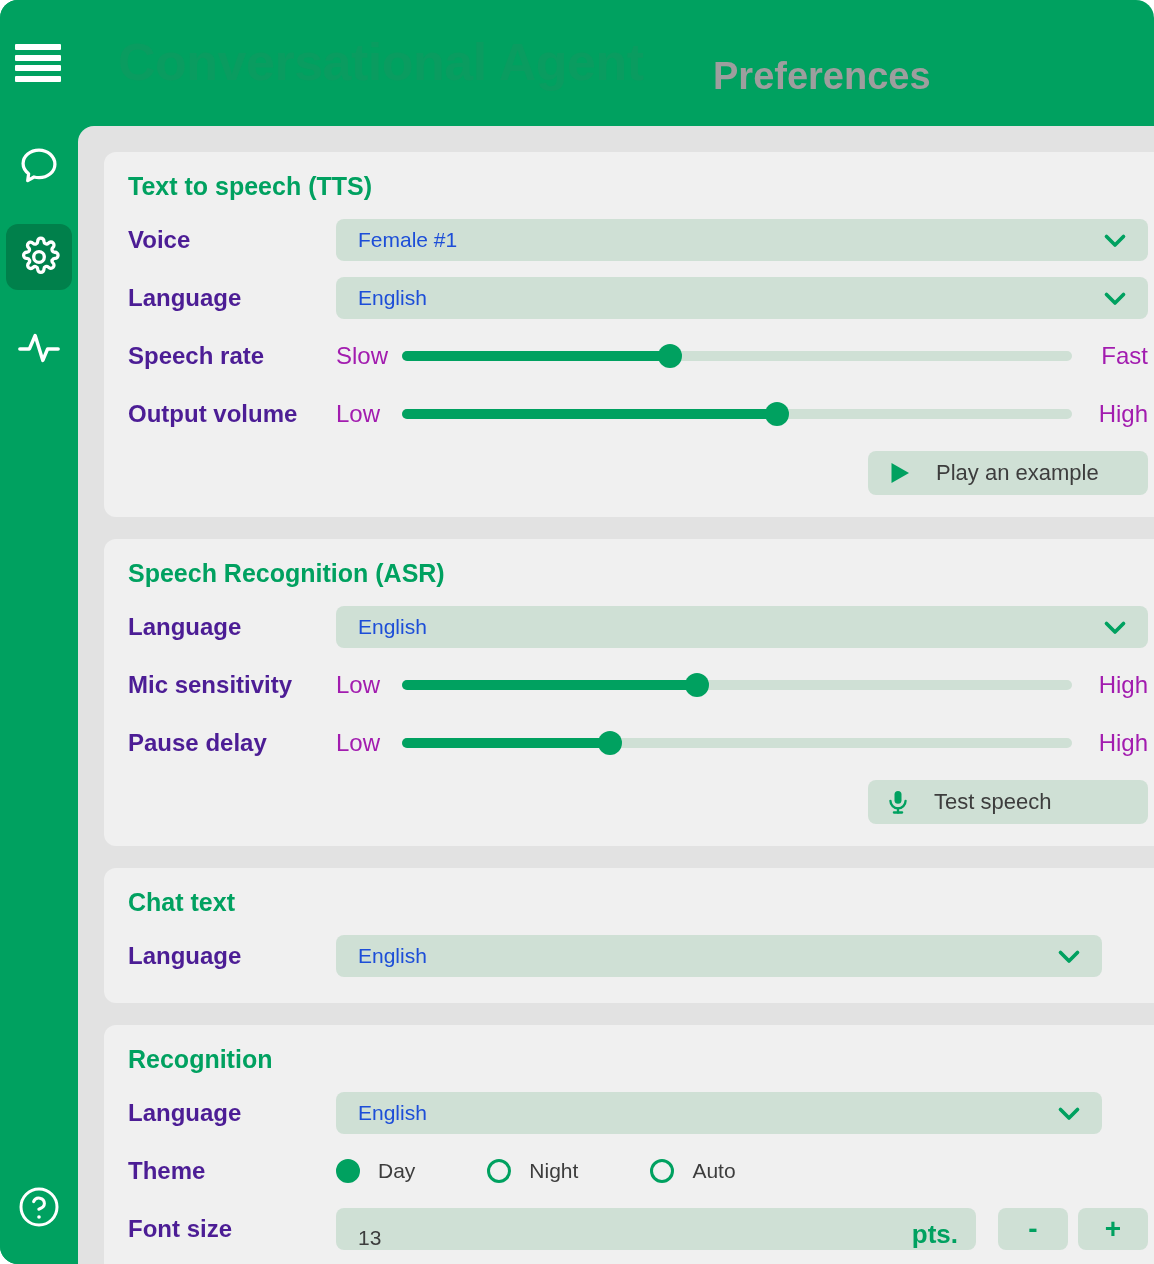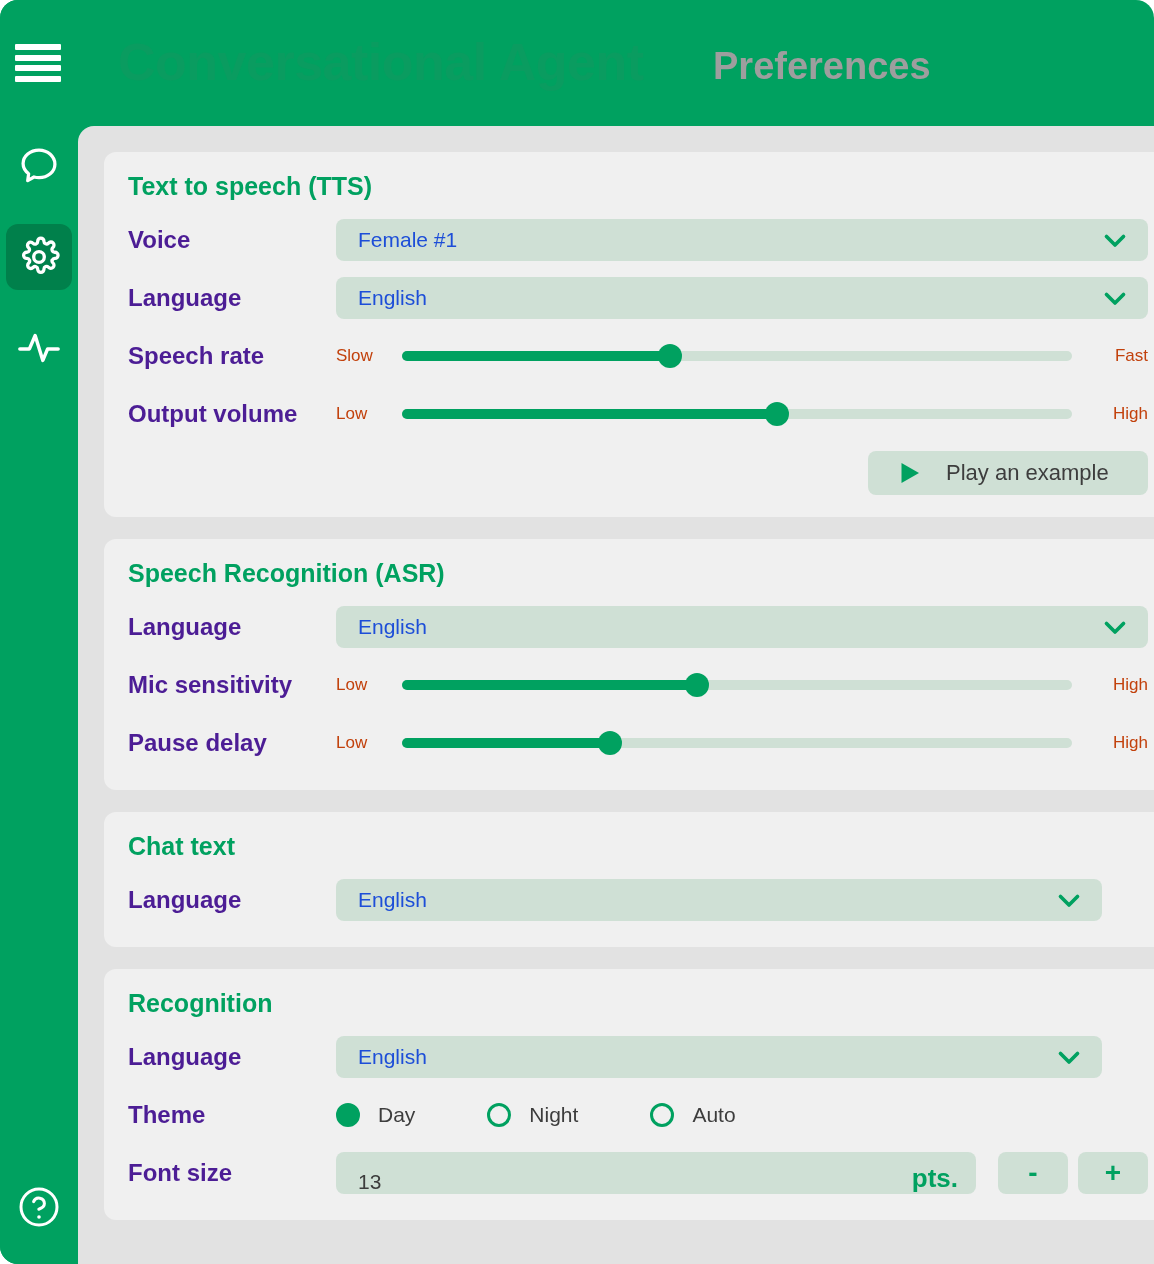--- a/index.html
+++ b/index.html
@@ -68,21 +68,21 @@
     position: absolute;
     left: 40px; top: 32px;
     font-size: 52px;
     font-weight: bold;
     color: #0a9c60;
     letter-spacing: -0.5px;
     white-space: nowrap;
   }
   #page-title {
     position: absolute;
-    left: 635px; top: 45px;
+    left: 635px; top: 55px;
     font-size: 38px;
     font-weight: bold;
     color: #9e9e9e;
     white-space: nowrap;
   }
 
   
   #content {
     position: absolute;
     left: 78px; top: 126px;
@@ -135,22 +135,22 @@
     cursor: pointer;
   }
   .dropdown .dd-value {
     font-size: 21px;
     color: #1d4ed8;
   }
   .dropdown.narrow { margin-right: 46px; }
 
   
   .slider-min, .slider-max {
-    font-size: 17px;
-    color: #c2410c;
+    font-size: 24px;
+    color: #a21caf;
     white-space: nowrap;
   }
   .slider-min { width: 66px; flex: 0 0 66px; }
   .slider-max { width: 70px; flex: 0 0 70px; text-align: right; }
   .slider-wrap {
     flex: 1;
     height: 26px;
     position: relative;
     display: flex;
     align-items: center;
@@ -185,21 +185,21 @@
     justify-content: flex-end;
     margin-top: 12px;
   }
   .action-btn {
     background: #cfe0d5;
     border-radius: 8px;
     height: 44px;
     min-width: 280px;
     display: flex;
     align-items: center;
-    padding: 0 26px;
+    padding: 0 16px;
     cursor: pointer;
   }
   .action-btn .btn-label {
     font-size: 22px;
     color: #3d3d3d;
     margin-left: 22px;
   }
 
   
   .radio-group { display: flex; align-items: center; flex: 1; }
@@ -378,20 +378,31 @@
         <div class="row-label">Pause delay</div>
         <div class="slider-min">Low</div>
         <div class="slider-wrap">
           <div class="slider-track"></div>
           <div class="slider-fill" style="width: 31%;"></div>
           <div class="slider-thumb" style="left: 31%;"></div>
         </div>
         <div class="slider-max">High</div>
       </div>
 
+      <div class="action-row">
+        <div class="action-btn">
+          <svg width="28" height="28" viewBox="0 0 24 24" fill="none" stroke="#00a160" stroke-width="2" stroke-linecap="round" stroke-linejoin="round">
+            <rect x="9" y="2.5" width="6" height="11" rx="3" fill="#00a160" stroke="none"></rect>
+            <path d="M5.5 11a6.5 6.5 0 0 0 13 0"></path>
+            <line x1="12" y1="17.5" x2="12" y2="21"></line>
+            <line x1="8.5" y1="21" x2="15.5" y2="21"></line>
+          </svg>
+          <span class="btn-label">Test speech</span>
+        </div>
+      </div>
     </div>
 
     <div class="card">
       <div class="card-title">Chat text</div>
 
       <div class="row">
         <div class="row-label">Language</div>
         <div class="dropdown narrow">
           <span class="dd-value">English</span>
           <svg width="34" height="34" viewBox="0 0 24 24" fill="none" stroke="#00a160" stroke-width="2.6" stroke-linecap="round" stroke-linejoin="round">

